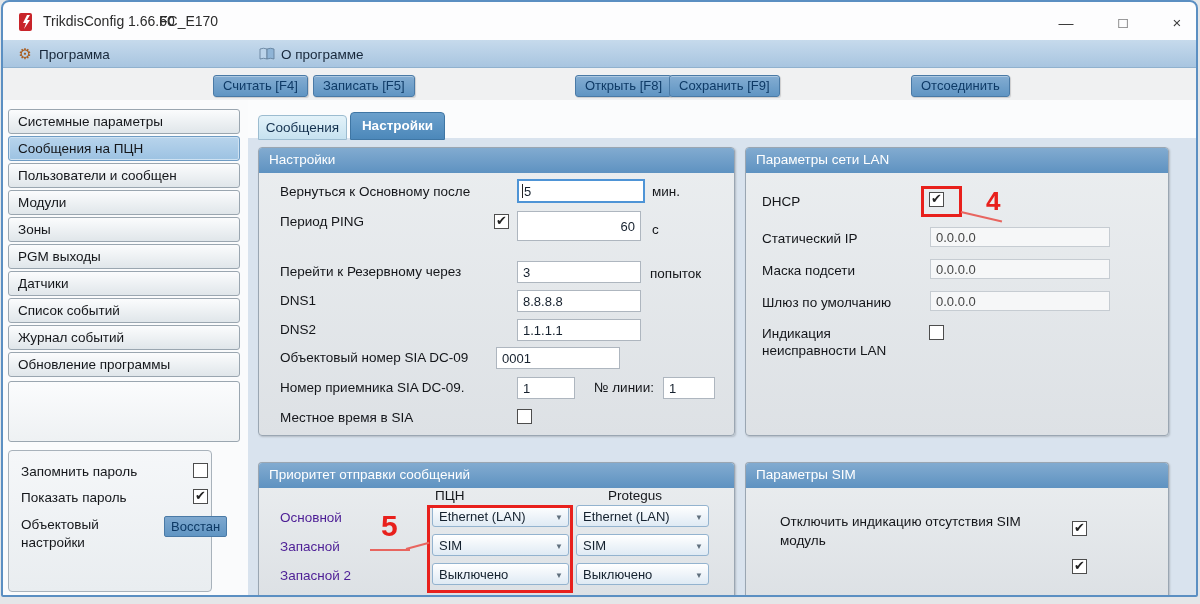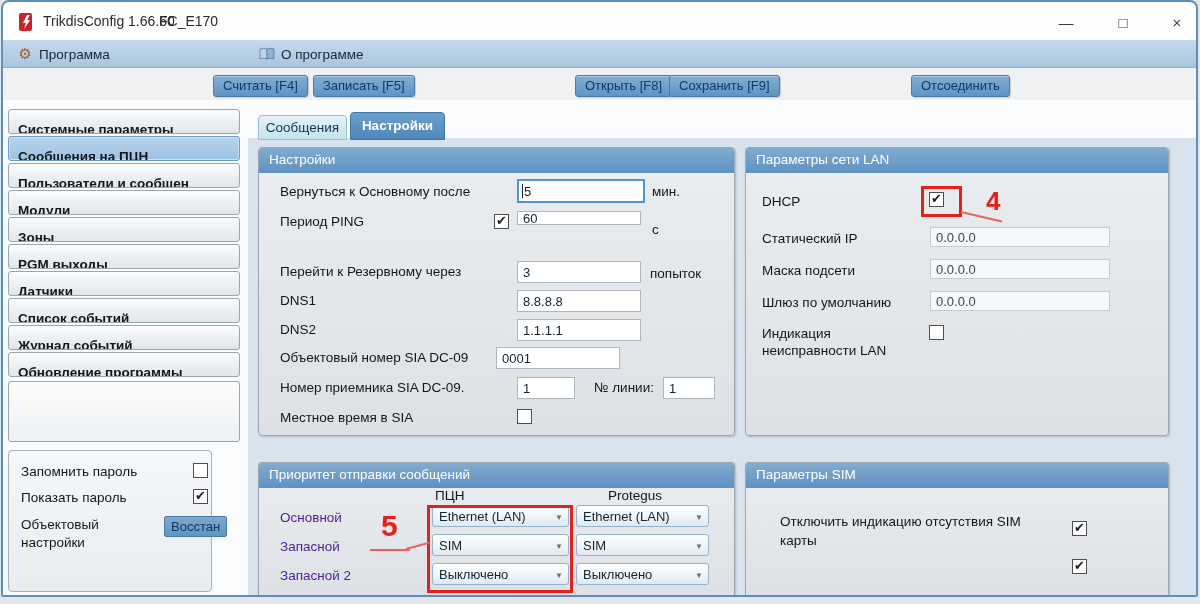--- a/index.html
+++ b/index.html
@@ -26,22 +26,22 @@
 
   
   .toolbar { position:absolute; left:3px; top:68px; width:1193px; height:32px; background:#f0f1f2; }
   .tbtn { position:absolute; top:7px; height:22px; padding:0 9px; font-size:13px; color:#0e3a66;
     background:linear-gradient(#84add2,#6095c3); border:1px solid #4a7aa6; border-radius:3px;
     line-height:20px; box-shadow:inset 0 1px 0 rgba(255,255,255,.35), 1px 1px 1px rgba(0,0,0,.15); cursor:default; }
   .b-read { left:210px; } .b-write { left:310px; } .b-open { left:572px; } .b-save { left:666px; } .b-disc { left:908px; }
 
   
   .left-pane { position:absolute; left:3px; top:100px; width:245px; height:495px; background:#fafbfc; }
-  .side-item { position:absolute; left:8px; width:232px; height:25px; padding:12px 0 0 9px; font-size:13.5px; color:#14161a;
-    background:linear-gradient(#fbfcfd,#e0e6ea); border:1px solid #9aa6b0; border-radius:3px; white-space:nowrap; overflow:hidden; cursor:default;font-weight:bold; }
+  .side-item { position:absolute; left:8px; width:232px; height:25px; padding:4px 0 0 9px; font-size:13.5px; color:#14161a;
+    background:linear-gradient(#fbfcfd,#e0e6ea); border:1px solid #9aa6b0; border-radius:3px; white-space:nowrap; overflow:hidden; cursor:default; }
   .side-item.selected { background:linear-gradient(#b8d4ec,#9cc2e2); border:1px solid #6f9cc4; box-shadow:0 0 0 1px #cfe2f2 inset; }
   .side-empty { position:absolute; left:8px; top:381px; width:232px; height:61px;
     background:linear-gradient(#fbfcfd,#eef1f3); border:1px solid #9aa6b0; border-radius:3px; }
 
   .pw-panel { position:absolute; left:8px; top:450px; width:204px; height:142px;
     background:linear-gradient(#f5f7f9,#e9edf0); border:1px solid #a8b2bb; border-radius:4px; }
   .pw-label { position:absolute; left:12px; font-size:13.5px; color:#14161a; }
   .restore-btn { position:absolute; left:155px; top:65px; height:21px; padding:0 6px; font-size:13px; color:#0e3a66;
     background:linear-gradient(#7ea8cf,#6095c3); border:1px solid #4a7aa6; border-radius:2px; line-height:19px; cursor:default; }
 
@@ -173,21 +173,21 @@
   <div class="panel p-settings">
     <div class="panel-header">Настройки</div>
   </div>
   <span class="lbl" style="left:280px; top:184px;">Вернуться к Основному после</span>
   <input class="inp-focus" style="left: 517px; top: 179px;" readonly="" value="5">
   <div class="caret" style="left:522px; top:184px;"></div>
   <span class="lbl" style="left:652px; top:184px;">мин.</span>
 
   <span class="lbl" style="left:280px; top:214px;">Период PING</span>
   <span class="cb checked" style="left:494px; top:214px;"></span>
-  <input class="inp" style="left: 517px; top: 211px; height: 14px;" readonly="" value="60">
+  <input class="inp" style="left: 517px; top: 211px; height: 30px; text-align: right;" readonly="" value="60">
   <span class="lbl" style="left:652px; top:222px;">с</span>
 
   <span class="lbl" style="left:280px; top:264px;">Перейти к Резервному через</span>
   <input class="inp" style="left: 517px; top: 261px; height: 22px;" readonly="" value="3">
   <span class="lbl" style="left:650px; top:266px;">попыток</span>
 
   <span class="lbl" style="left:280px; top:293px;">DNS1</span>
   <input class="inp" style="left: 517px; top: 290px; height: 22px;" readonly="" value="8.8.8.8">
 
   <span class="lbl" style="left:280px; top:322px;">DNS2</span>
@@ -242,21 +242,21 @@
   <span class="lbl" style="left:762px; top:295px;">Шлюз по умолчанию</span>
   <input class="inp gray" style="left: 930px; top: 291px;" readonly="" value="0.0.0.0">
 
   <span class="lbl" style="left:762px; top:326px;">Индикация</span>
   <span class="lbl" style="left:762px; top:343px;">неисправности LAN</span>
   <span class="cb" style="left:929px; top:325px;"></span>
 
   <div class="panel p-sim">
     <div class="panel-header">Параметры SIM</div>
   </div>
-  <span class="lbl" style="left:780px; top:512px; width:268px; line-height:19px; white-space:normal;">Отключить индикацию отсутствия SIM карты</span>
+  <span class="lbl" style="left:780px; top:512px; width:268px; line-height:19px; white-space:normal;">Отключить индикацию отсутствия SIM модуль</span>
   <span class="cb checked" style="left:1072px; top:521px;"></span>
   <span class="cb checked" style="left:1072px; top:559px;"></span>
 
   <div class="red-box" style="left:921px; top:186px; width:41px; height:31px;"></div>
   <div class="red-num" style="left:986px; top:186px; font-size:26px;">4</div>
   <div class="red-line" style="left:961px; top:211px; width:42px; transform:rotate(13deg); transform-origin:left center;"></div>
 
   <div class="red-box" style="left:427px; top:505px; width:146px; height:88px;"></div>
   <div class="red-num" style="left:381px; top:509px; font-size:30px;">5</div>
   <div class="red-line" style="left:370px; top:549px; width:40px;"></div>

